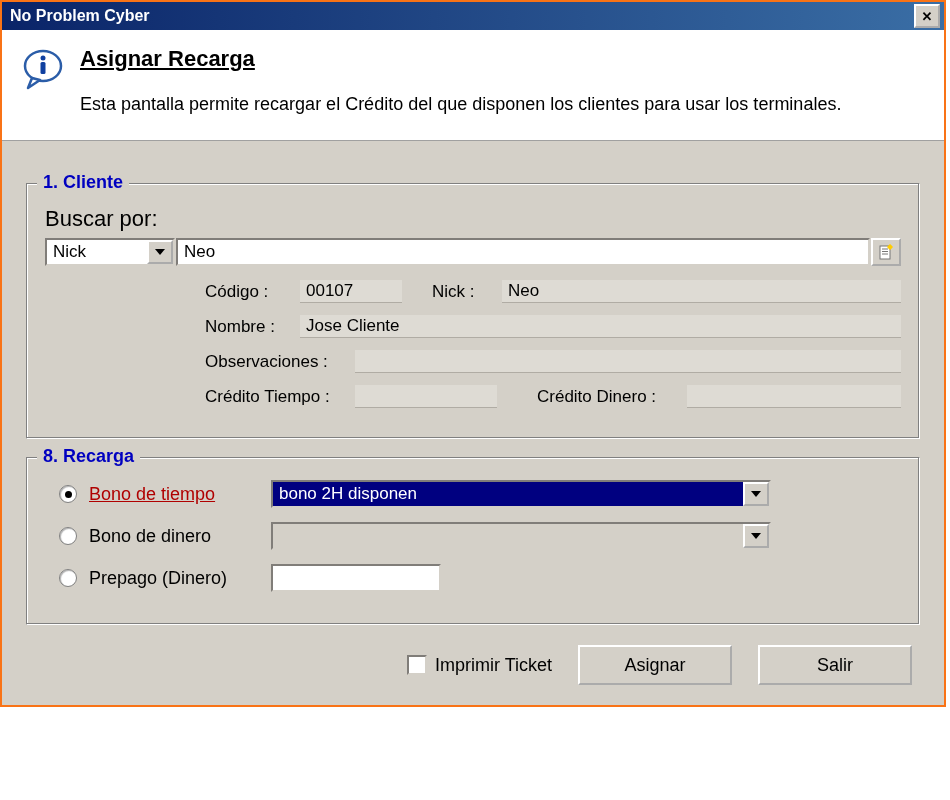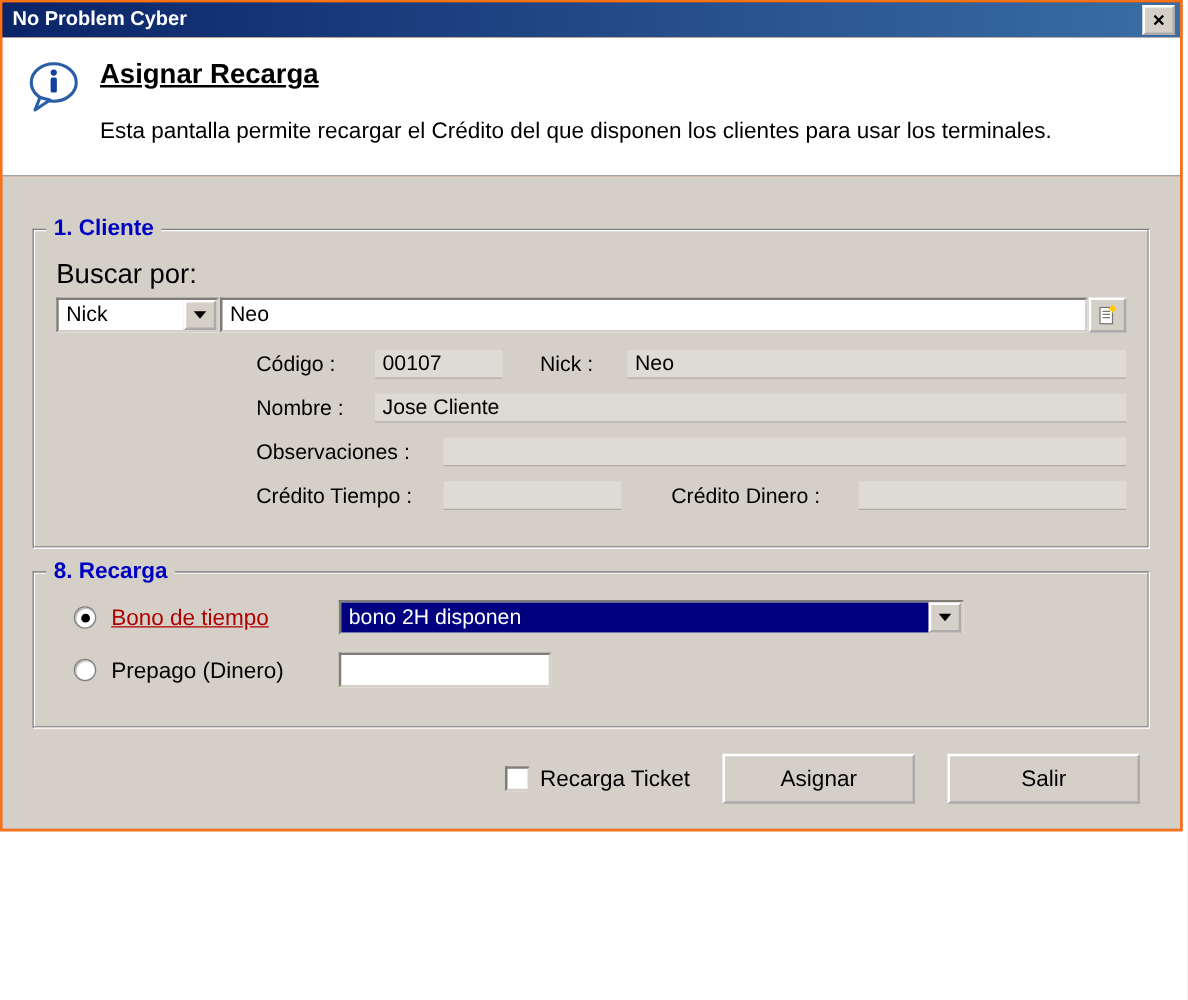--- a/index.html
+++ b/index.html
@@ -345,31 +345,41 @@
         <div class="radio checked"></div>
         <div class="radio-label active">Bono de tiempo</div>
         <div class="dropdown selected" style="flex:1;max-width:500px">
           <div class="dd-text">bono 2H disponen</div>
           <div class="dd-arrow">
               <div class="tri-down"></div>
             </div>
         </div>
       </div>
 
+      <div class="radio-row">
+        <div class="radio"></div>
+        <div class="radio-label">Bono de dinero</div>
+        <div class="dropdown disabled" style="flex:1;max-width:500px">
+          <div class="dd-text"></div>
+          <div class="dd-arrow">
+              <div class="tri-down"></div>
+            </div>
+        </div>
+      </div>
 
       <div class="radio-row">
         <div class="radio"></div>
         <div class="radio-label">Prepago (Dinero)</div>
         <div class="text-input" style="width:170px"></div>
       </div>
     </div>
 
     <div class="footer">
       <div class="checkbox-wrap">
         <span class="checkbox"></span>
-        <span>Recarga Ticket</span>
+        <span>Imprimir Ticket</span>
       </div>
       <div class="button">Asignar</div>
       <div class="button">Salir</div>
     </div>
 
   </div>
 </div>
 
 </body></html>

